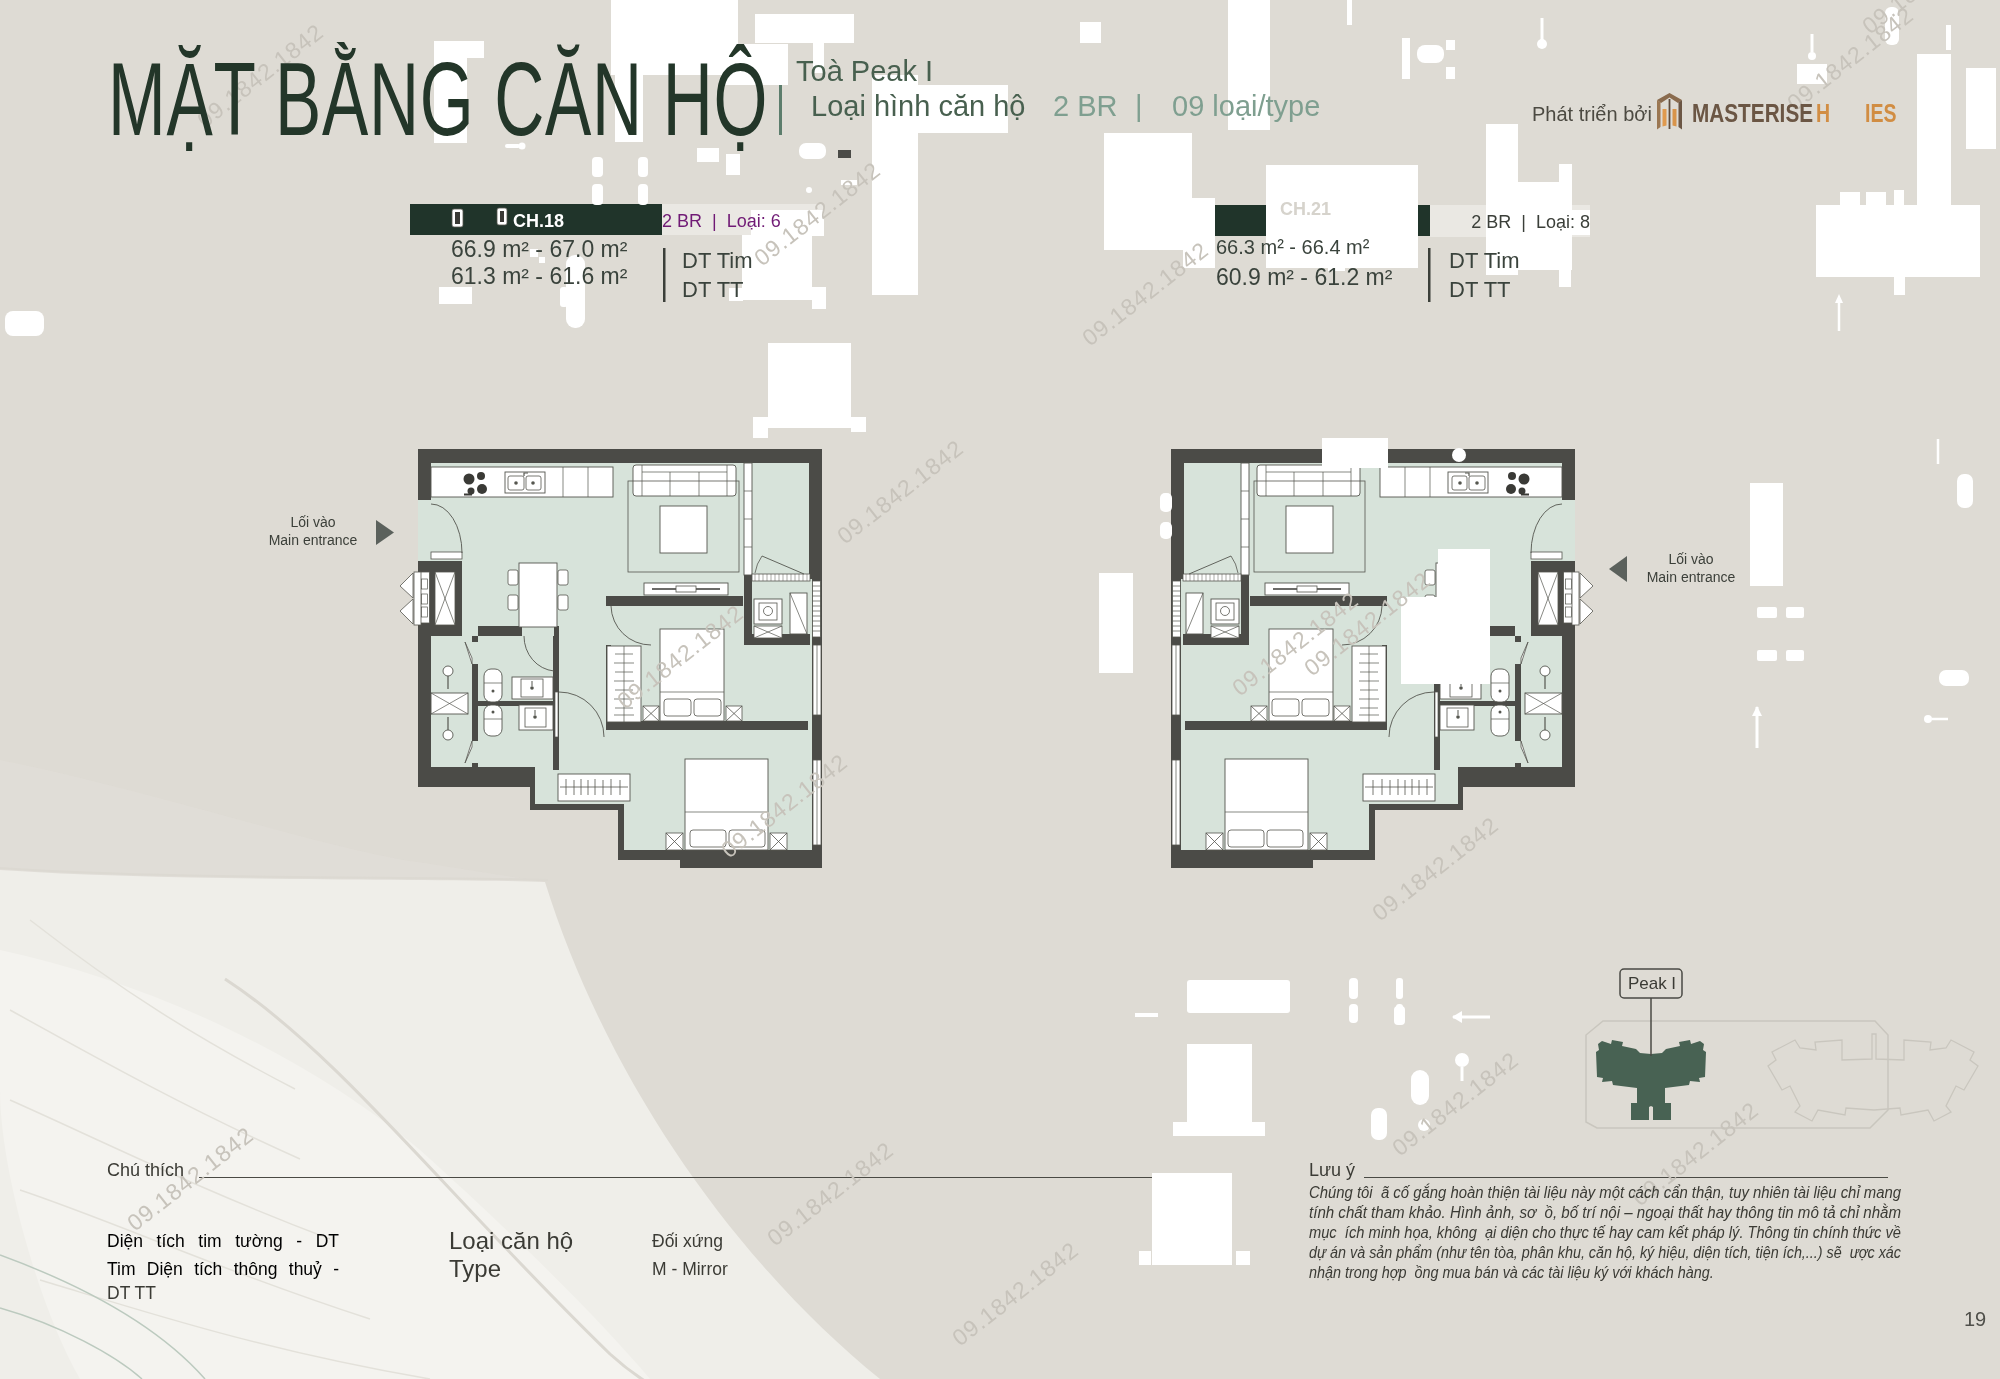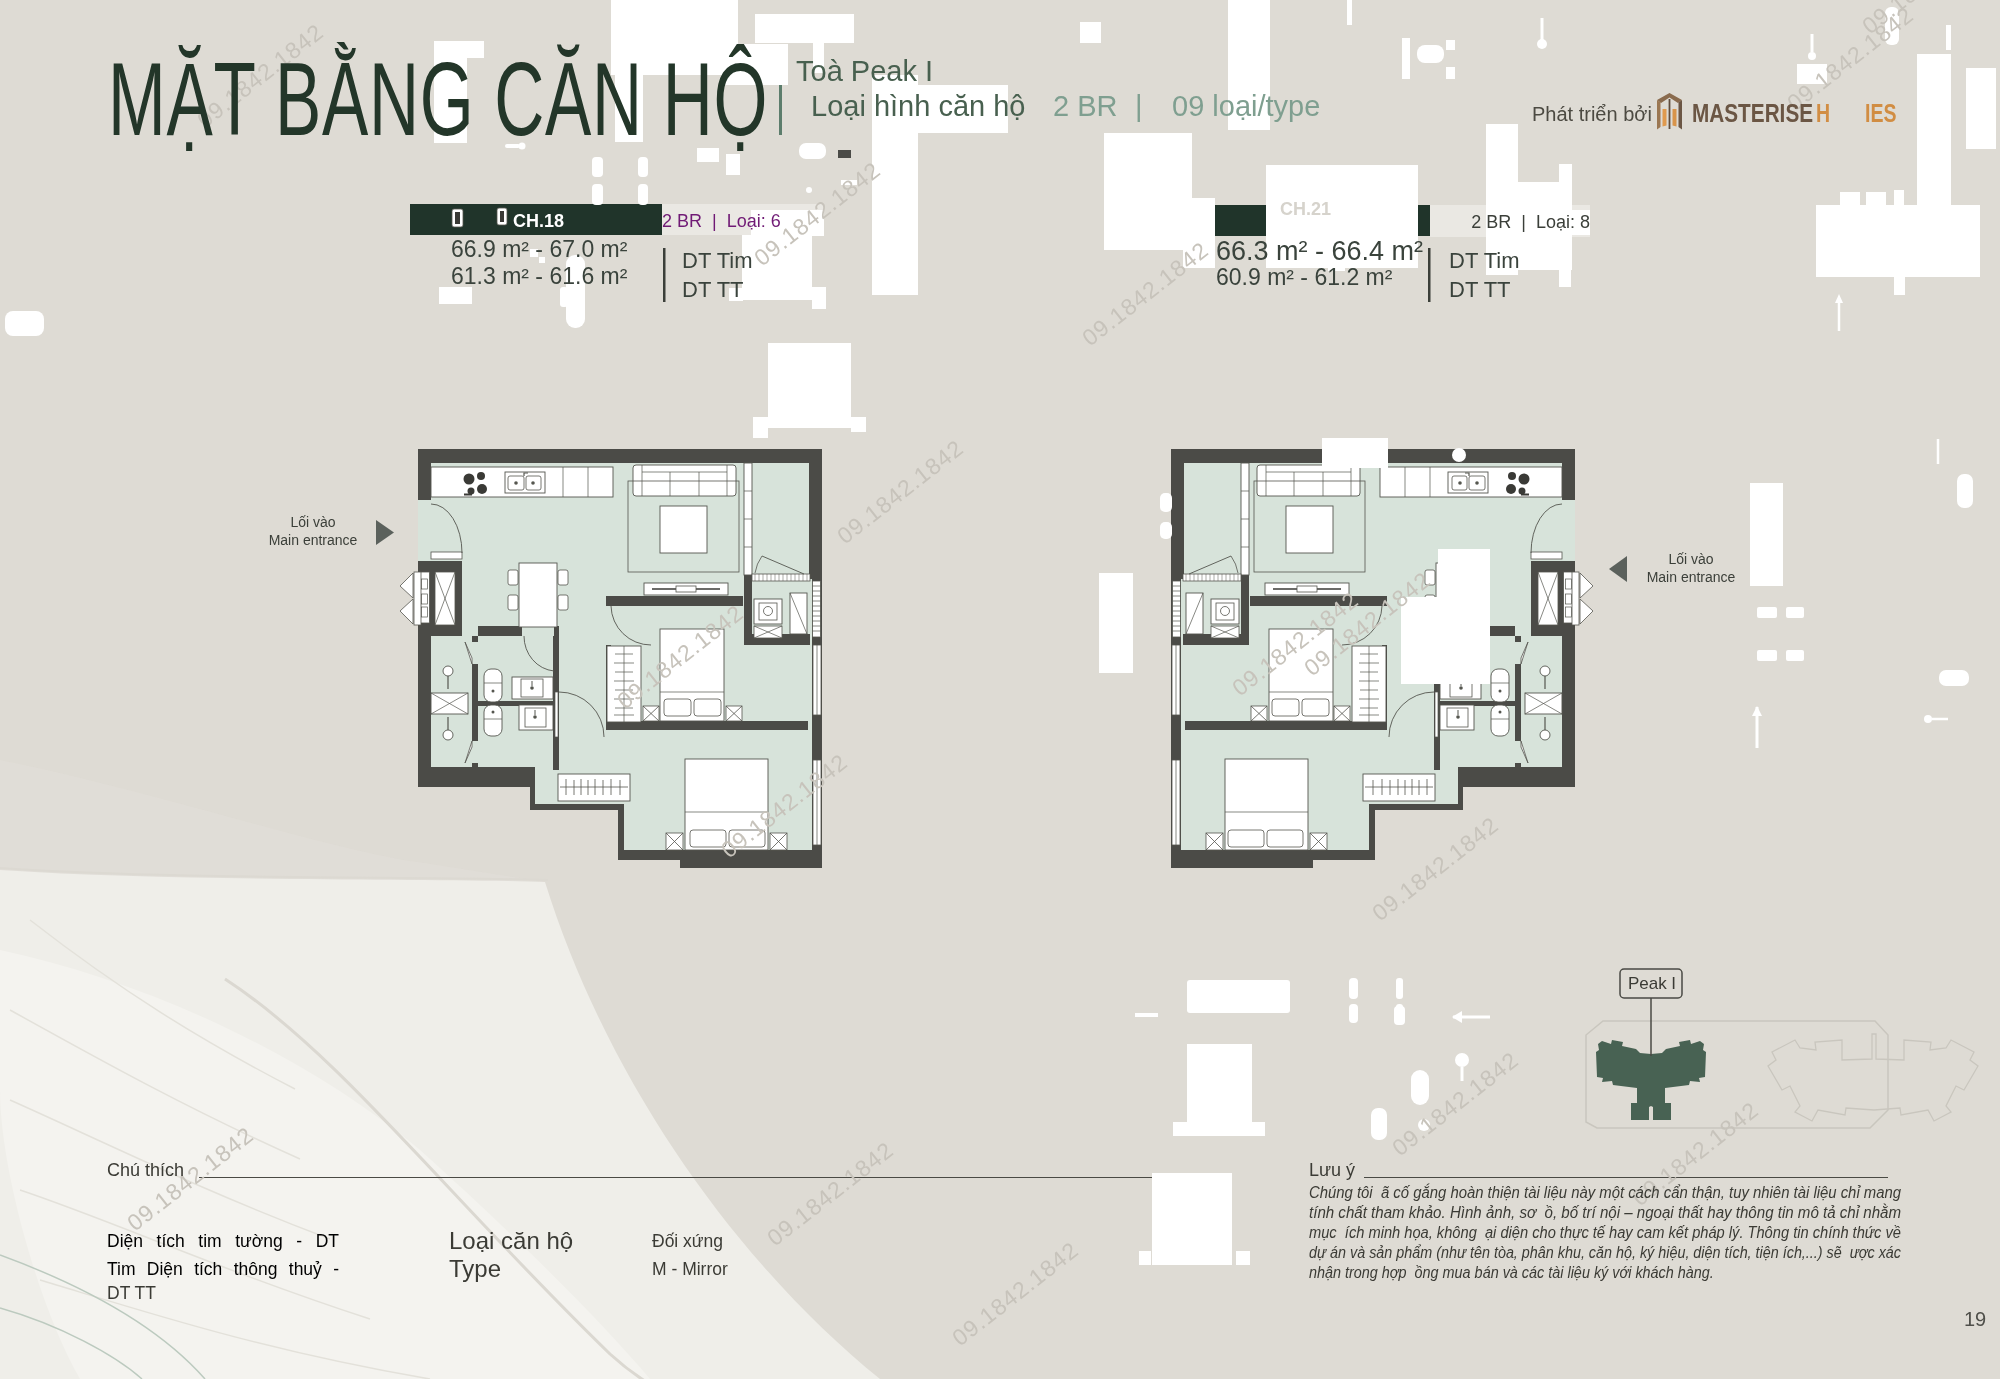--- a/index.html
+++ b/index.html
@@ -518,21 +518,21 @@
 
 <div class="abs" style="left:513px;top:211px;font-size:18px;font-weight:bold;color:#fff">CH.18</div>
 <div class="abs" style="left:662px;top:211px;width:142px;text-align:left;font-size:18px;color:#701a75">2 BR&nbsp;&nbsp;|&nbsp;&nbsp;Loại: 6</div>
 <div class="abs" style="left:451px;top:236px;font-size:23px;color:#3a433c">66.9 m² - 67.0 m²</div>
 <div class="abs" style="left:451px;top:263px;font-size:23px;color:#3a433c">61.3 m² - 61.6 m²</div>
 <div class="abs" style="left:682px;top:248px;font-size:22px;color:#3a433c">DT Tim</div>
 <div class="abs" style="left:682px;top:277px;font-size:22px;color:#3a433c">DT TT</div>
 
 <div class="abs" style="left:1280px;top:199px;font-size:18px;font-weight:bold;color:#d6d3cc">CH.21</div>
 <div class="abs" style="left:1430px;top:212px;width:160px;text-align:right;font-size:18px;color:#3b3f39">2 BR&nbsp;&nbsp;|&nbsp;&nbsp;Loại: 8</div>
-<div class="abs" style="left:1216px;top:236px;font-size:27px;color:#3a433c">66.3 m² - 66.4 m²</div>
+<div class="abs" style="left:1216px;top:236px;font-size:20px;color:#3a433c">66.3 m² - 66.4 m²</div>
 <div class="abs" style="left:1216px;top:264px;font-size:23px;color:#3a433c">60.9 m² - 61.2 m²</div>
 <div class="abs" style="left:1449px;top:248px;font-size:22px;color:#3a433c">DT Tim</div>
 <div class="abs" style="left:1449px;top:277px;font-size:22px;color:#3a433c">DT TT</div>
 
 <div class="abs" style="left:248px;top:513px;width:130px;text-align:center;font-size:14px;color:#3b3f39;line-height:18px">Lối vào<br>Main entrance</div>
 
 <div class="abs" style="left:1626px;top:550px;width:130px;text-align:center;font-size:14px;color:#3b3f39;line-height:18px">Lối vào<br>Main entrance</div>
 
 <div class="abs" style="left:1620px;top:974px;width:64px;text-align:center;font-size:17px;color:#3b3b35">Peak I</div>
 

